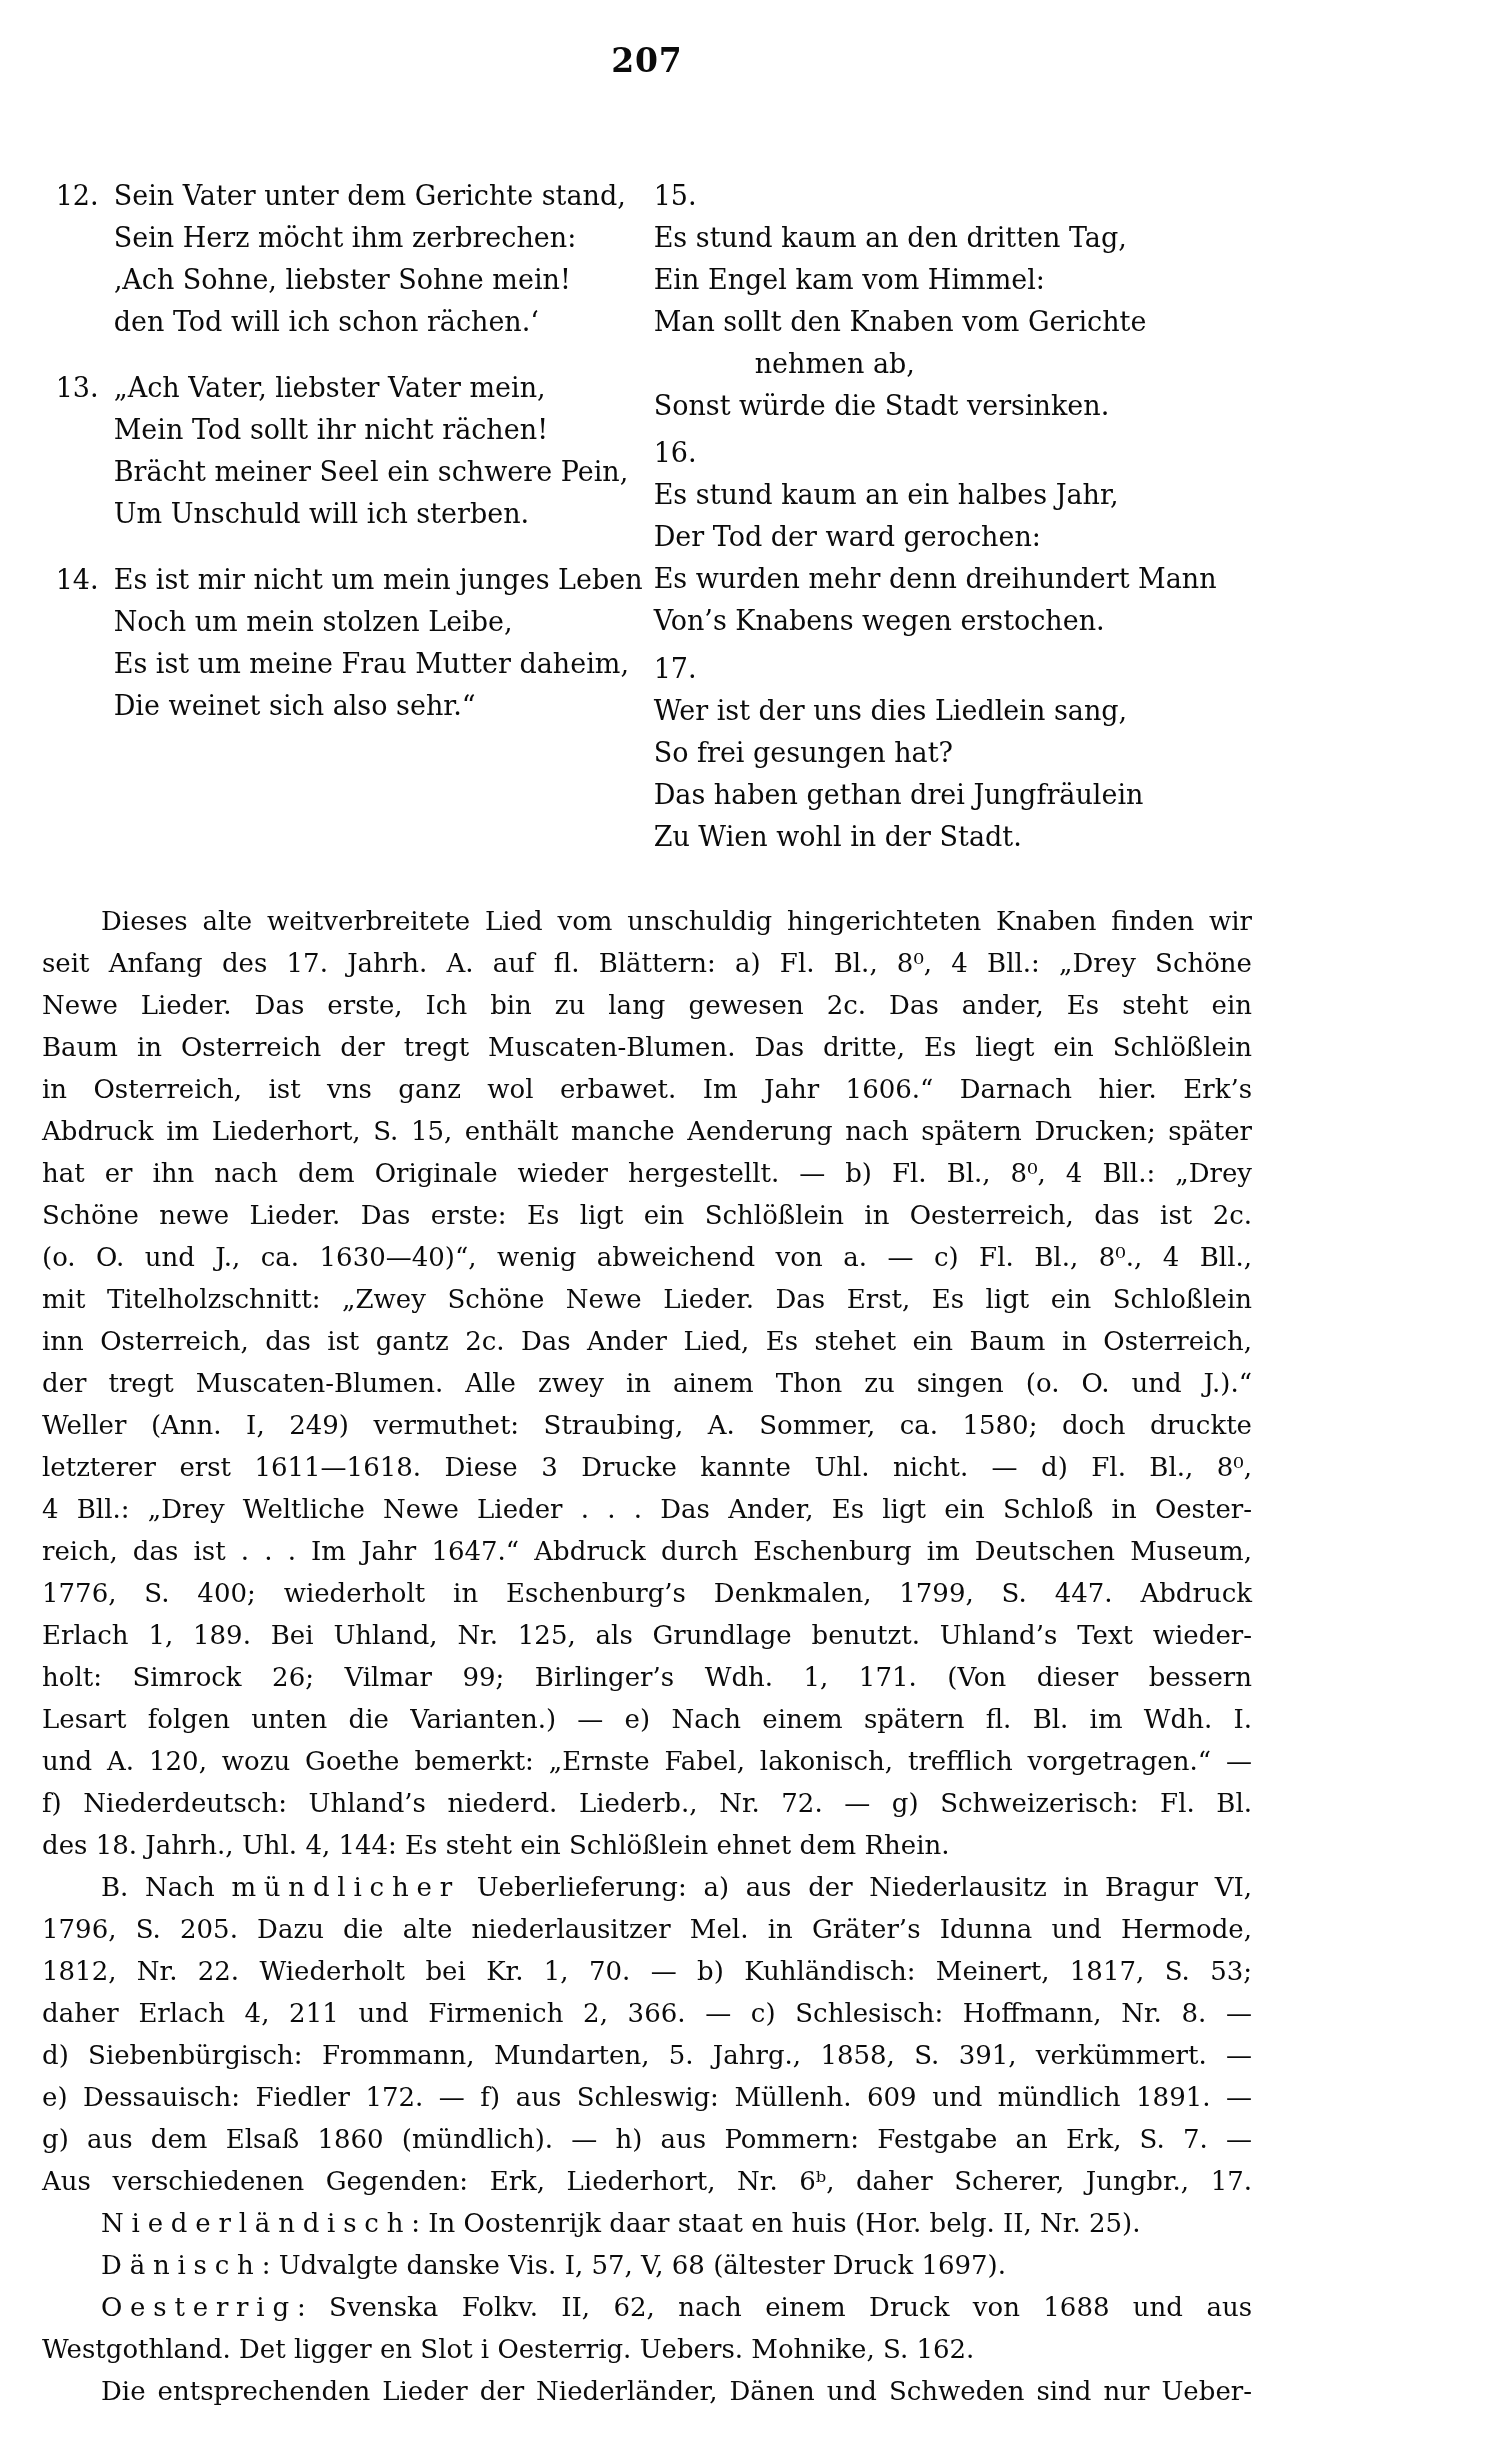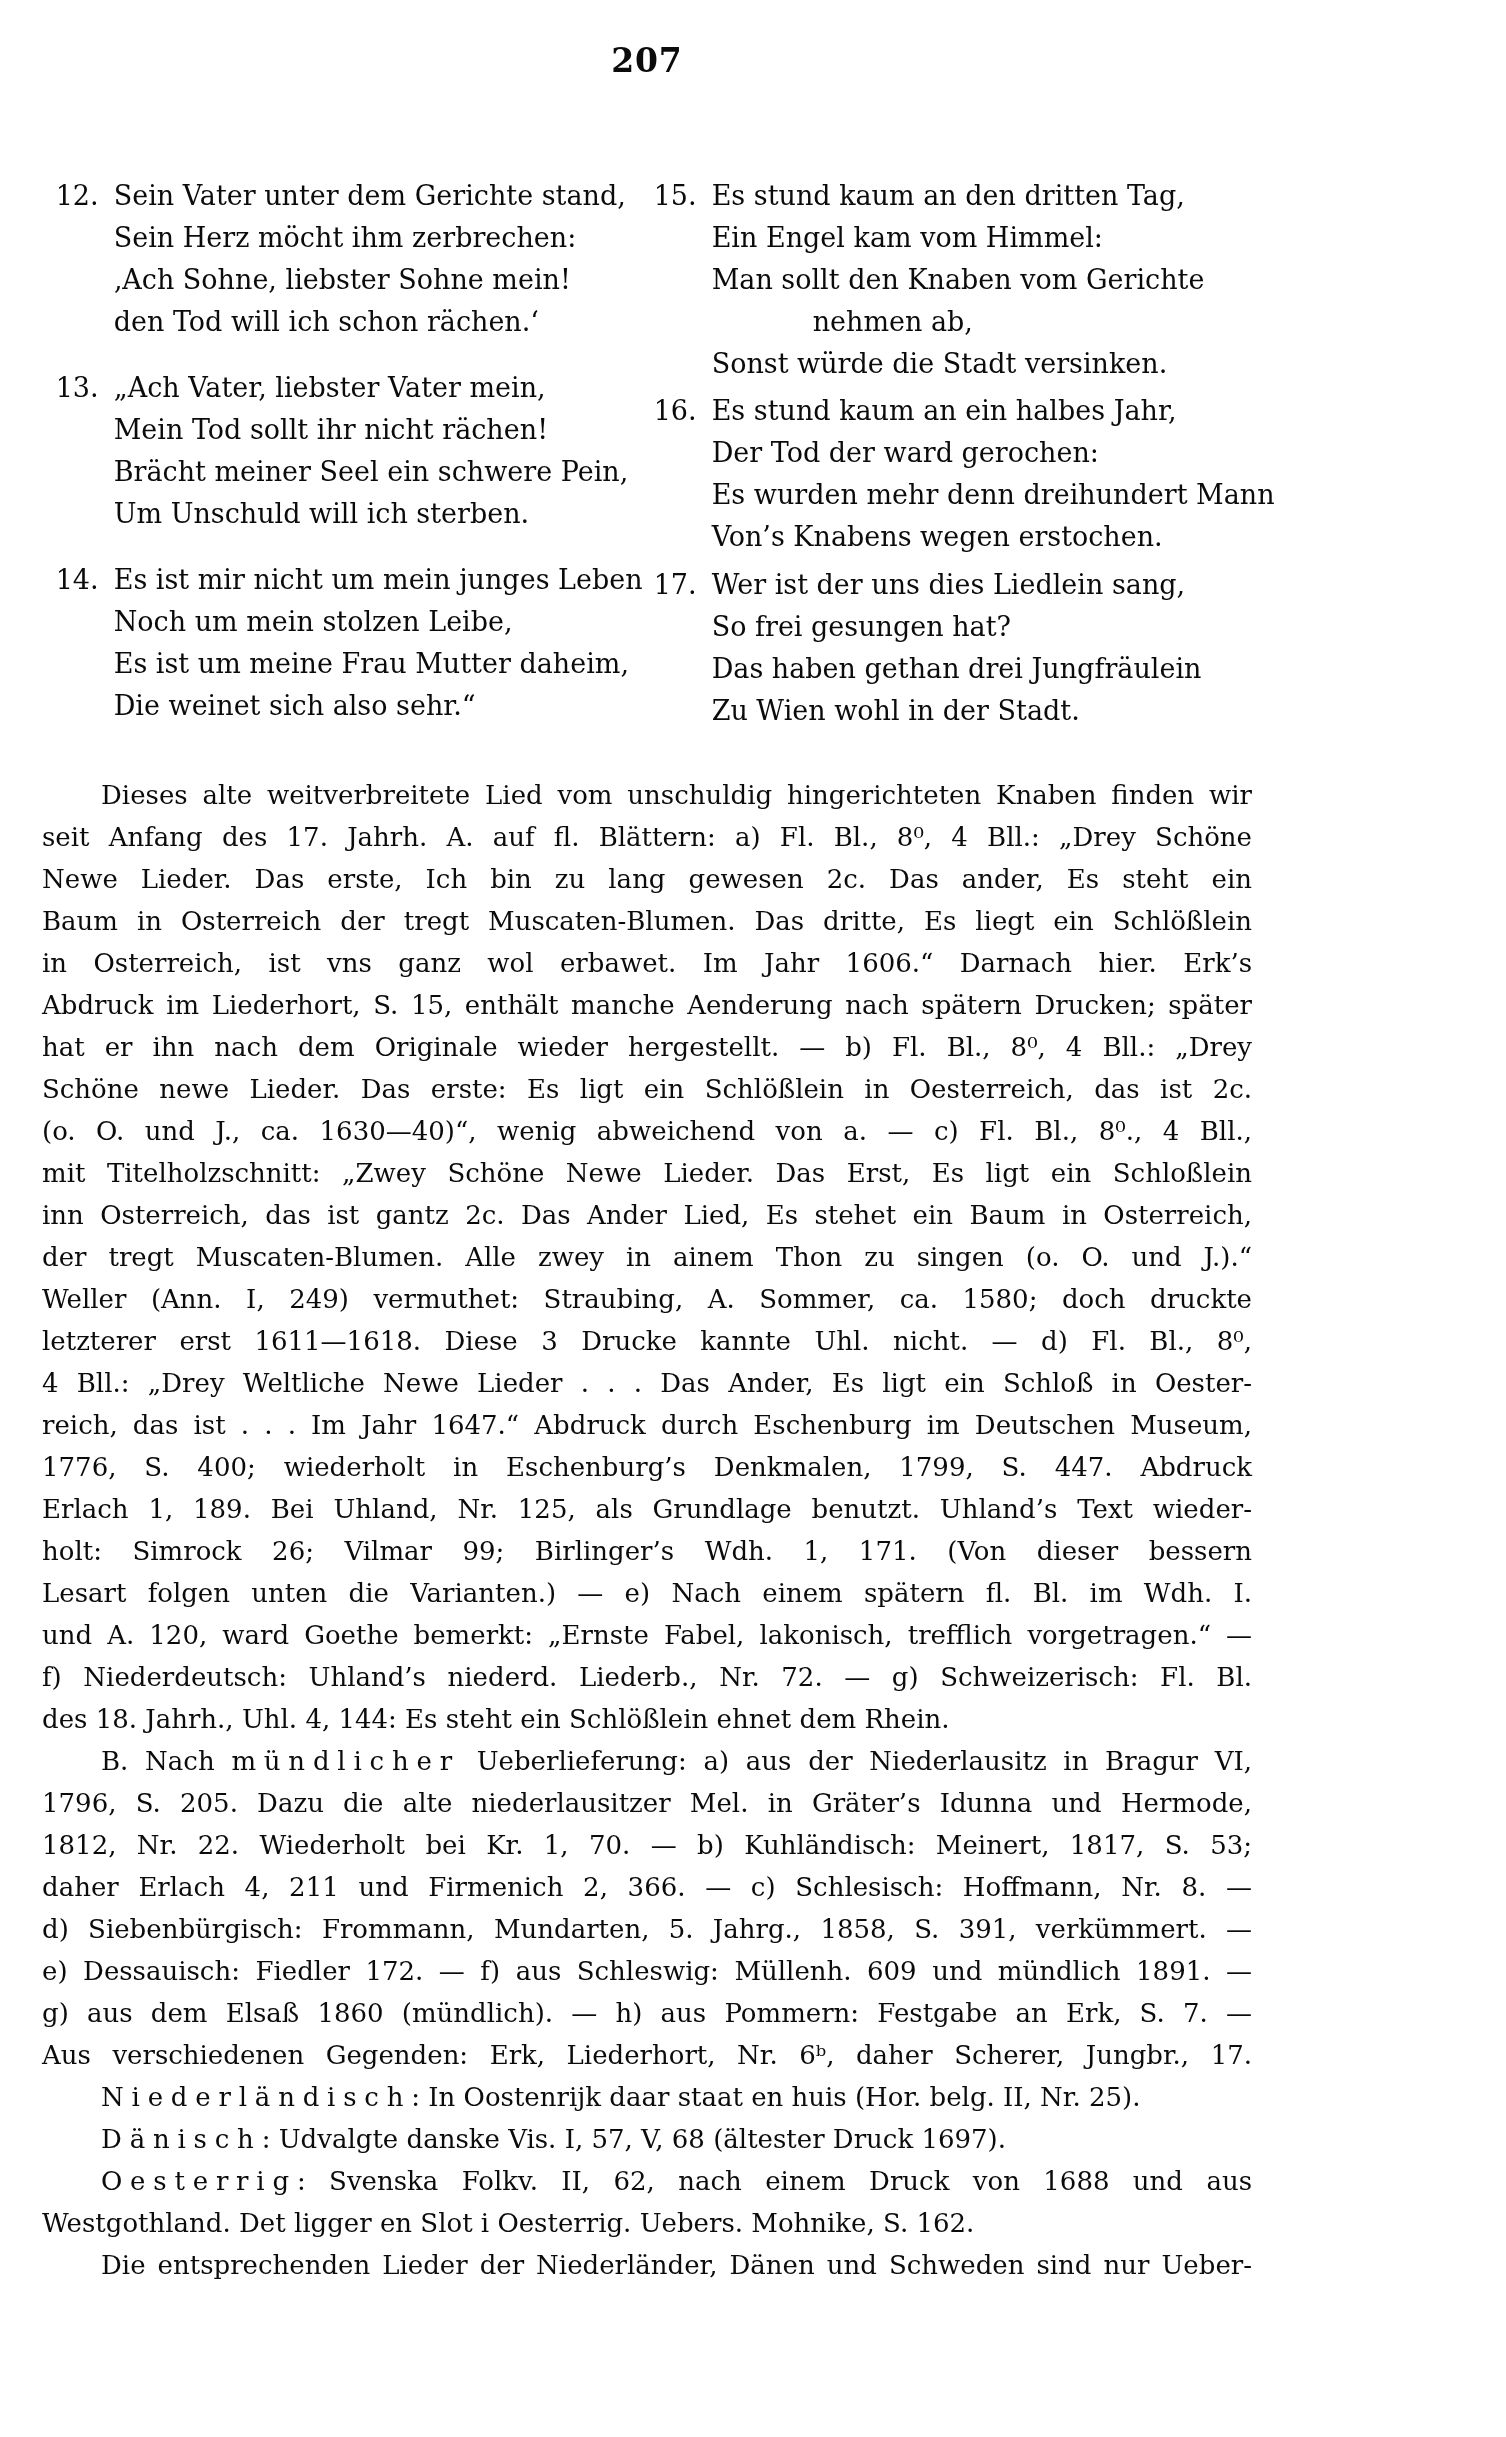--- a/index.html
+++ b/index.html
@@ -33,21 +33,21 @@
   }
   .vcol { box-sizing: border-box; }
   .vcol.left  { width: 688px; padding-left: 13.7px; }
   .vcol.right { width: 719px; }
   .stanza {
     display: flex;
     font-size: 27px;
     line-height: 42px;
     margin-bottom: 24px;
   }
-  .vcol.right .stanza { margin-bottom: 5.3px; }
+  .vcol.right .stanza { margin-bottom: 5.3px; flex-direction: column; }
   .stanza:last-child { margin-bottom: 0; }
   .stanza-num { flex: none; width: 58px; }
   .stanza-lines { flex: 1 1 auto; }
   .vline { white-space: nowrap; }
   .vline.deep { margin-left: 101px; }
   
   .prose {
     margin-top: 37px;
     font-size: 26px;
     line-height: 42px;
@@ -147,21 +147,21 @@
     <div class="pline">inn Osterreich, das ist gantz 2c.  Das Ander Lied, Es stehet ein Baum in Osterreich,</div>
     <div class="pline">der tregt Muscaten-Blumen.  Alle zwey in ainem Thon zu singen (o. O. und J.).“</div>
     <div class="pline">Weller (Ann. I, 249) vermuthet:  Straubing, A. Sommer, ca. 1580;  doch druckte</div>
     <div class="pline">letzterer erst 1611—1618.  Diese 3 Drucke kannte Uhl. nicht. — d) Fl. Bl., 8⁰,</div>
     <div class="pline">4 Bll.: „Drey Weltliche Newe Lieder . . .  Das Ander, Es ligt ein Schloß in Oester-</div>
     <div class="pline">reich, das ist . . .  Im Jahr 1647.“  Abdruck durch Eschenburg im Deutschen Museum,</div>
     <div class="pline">1776, S. 400;  wiederholt in Eschenburg’s Denkmalen, 1799, S. 447.  Abdruck</div>
     <div class="pline">Erlach 1, 189.  Bei Uhland, Nr. 125, als Grundlage benutzt.  Uhland’s Text wieder-</div>
     <div class="pline">holt:  Simrock 26;  Vilmar 99;  Birlinger’s Wdh. 1, 171.  (Von dieser bessern</div>
     <div class="pline">Lesart folgen unten die Varianten.) — e) Nach einem spätern fl. Bl. im Wdh. I.</div>
-    <div class="pline">und A. 120, ward Goethe bemerkt: „Ernste Fabel, lakonisch, trefflich vorgetragen.“ —</div>
+    <div class="pline">und A. 120, wozu Goethe bemerkt: „Ernste Fabel, lakonisch, trefflich vorgetragen.“ —</div>
     <div class="pline">f) Niederdeutsch:  Uhland’s niederd. Liederb., Nr. 72. — g) Schweizerisch:  Fl. Bl.</div>
     <div class="pline short">des 18. Jahrh., Uhl. 4, 144:  Es steht ein Schlößlein ehnet dem Rhein.</div>
 
     <div class="pline indent">
       <span>B. Nach </span><span class="sperr">mündlicher</span><span> Ueberlieferung:  a) aus der Niederlausitz in Bragur VI,</span>
     </div>
     <div class="pline">1796, S. 205.  Dazu die alte niederlausitzer Mel. in Gräter’s Idunna und Hermode,</div>
     <div class="pline">1812, Nr. 22.  Wiederholt bei Kr. 1, 70. — b) Kuhländisch:  Meinert, 1817, S. 53;</div>
     <div class="pline">daher Erlach 4, 211 und Firmenich 2, 366. — c) Schlesisch:  Hoffmann, Nr. 8. —</div>
     <div class="pline">d) Siebenbürgisch:  Frommann, Mundarten, 5. Jahrg., 1858, S. 391, verkümmert. —</div>

